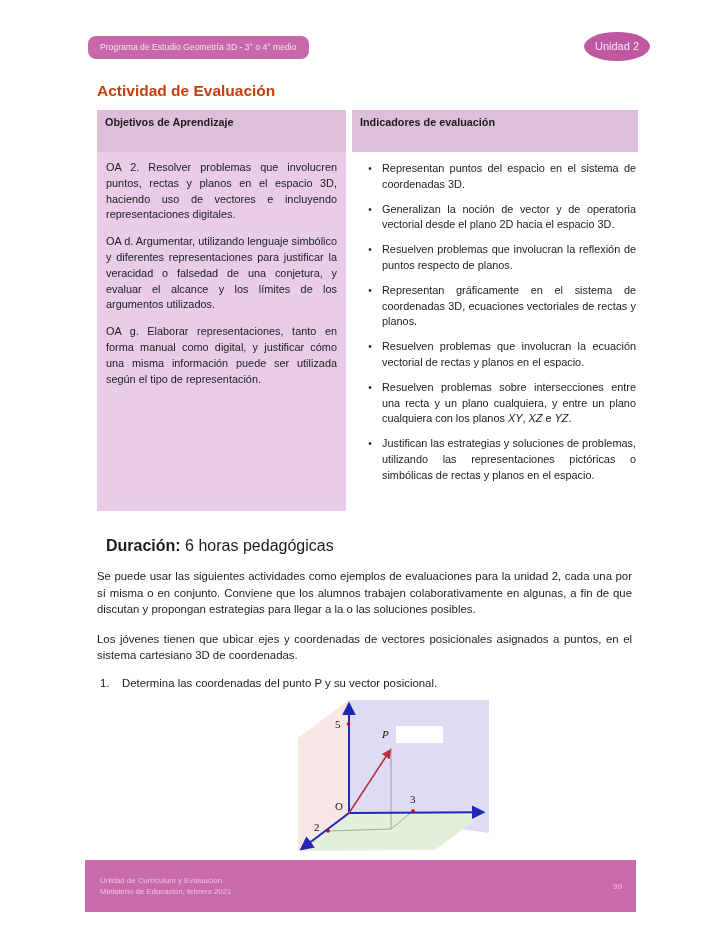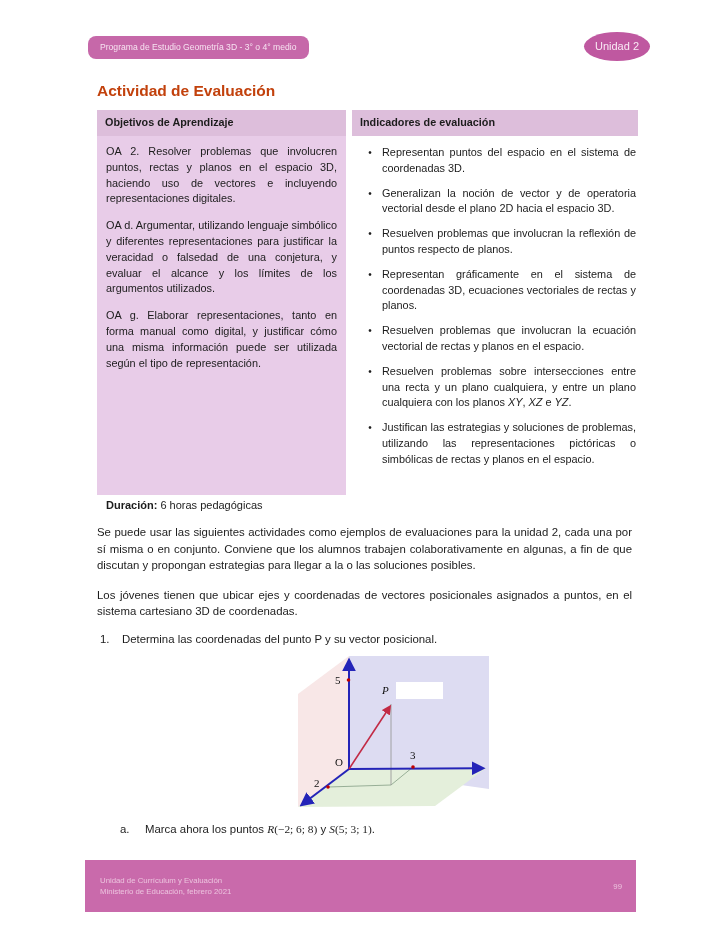--- a/index.html
+++ b/index.html
@@ -34,34 +34,34 @@
     color: #c2410c; font-size: 15.5px; font-weight: bold;
     margin: 12px 0 10px 12px;
   }
 
   
   .eval-table { display: flex; margin-left: 12px; width: 541px; gap: 6px; }
   .col-left  { width: 249px; }
   .col-right { width: 286px; }
   .cell-header {
     background: #ddbedb; font-weight: bold; font-size: 10.8px;
-    padding: 6px 8px; height: 26px;
+    padding: 6px 8px; height: 42px;
   }
   .cell-body { font-size: 10.9px; line-height: 15.8px; text-align: justify; }
   .cell-body-pink {
     background: #e8cce8; padding: 8px 9px 10px 9px; min-height: 359px;
   }
   .cell-body-pink p { margin-bottom: 11px; }
   .cell-body-white { background: #ffffff; padding: 9px 2px 0 6px; }
   .bullet-item { display: flex; margin-bottom: 9px; }
   .bullet-glyph { width: 24px; flex: 0 0 24px; text-align: center; font-size: 10px; }
   .bullet-text { flex: 1; }
   .ital { font-style: italic; }
 
-  .duration { font-size: 11px; margin: 4px 0 0 21px; }
+  .duration { font-size: 16px; margin: 26px 0 0 21px; }
   .duration b { font-weight: bold; }
 
   .para {
     font-size: 11.4px; line-height: 16.5px; text-align: justify;
     margin: 13px 0 0 12px; width: 535px;
   }
   .qrow { display: flex; font-size: 11.4px; margin: 13px 0 0 15px; }
   .qnum { width: 22px; flex: 0 0 22px; }
 
   

